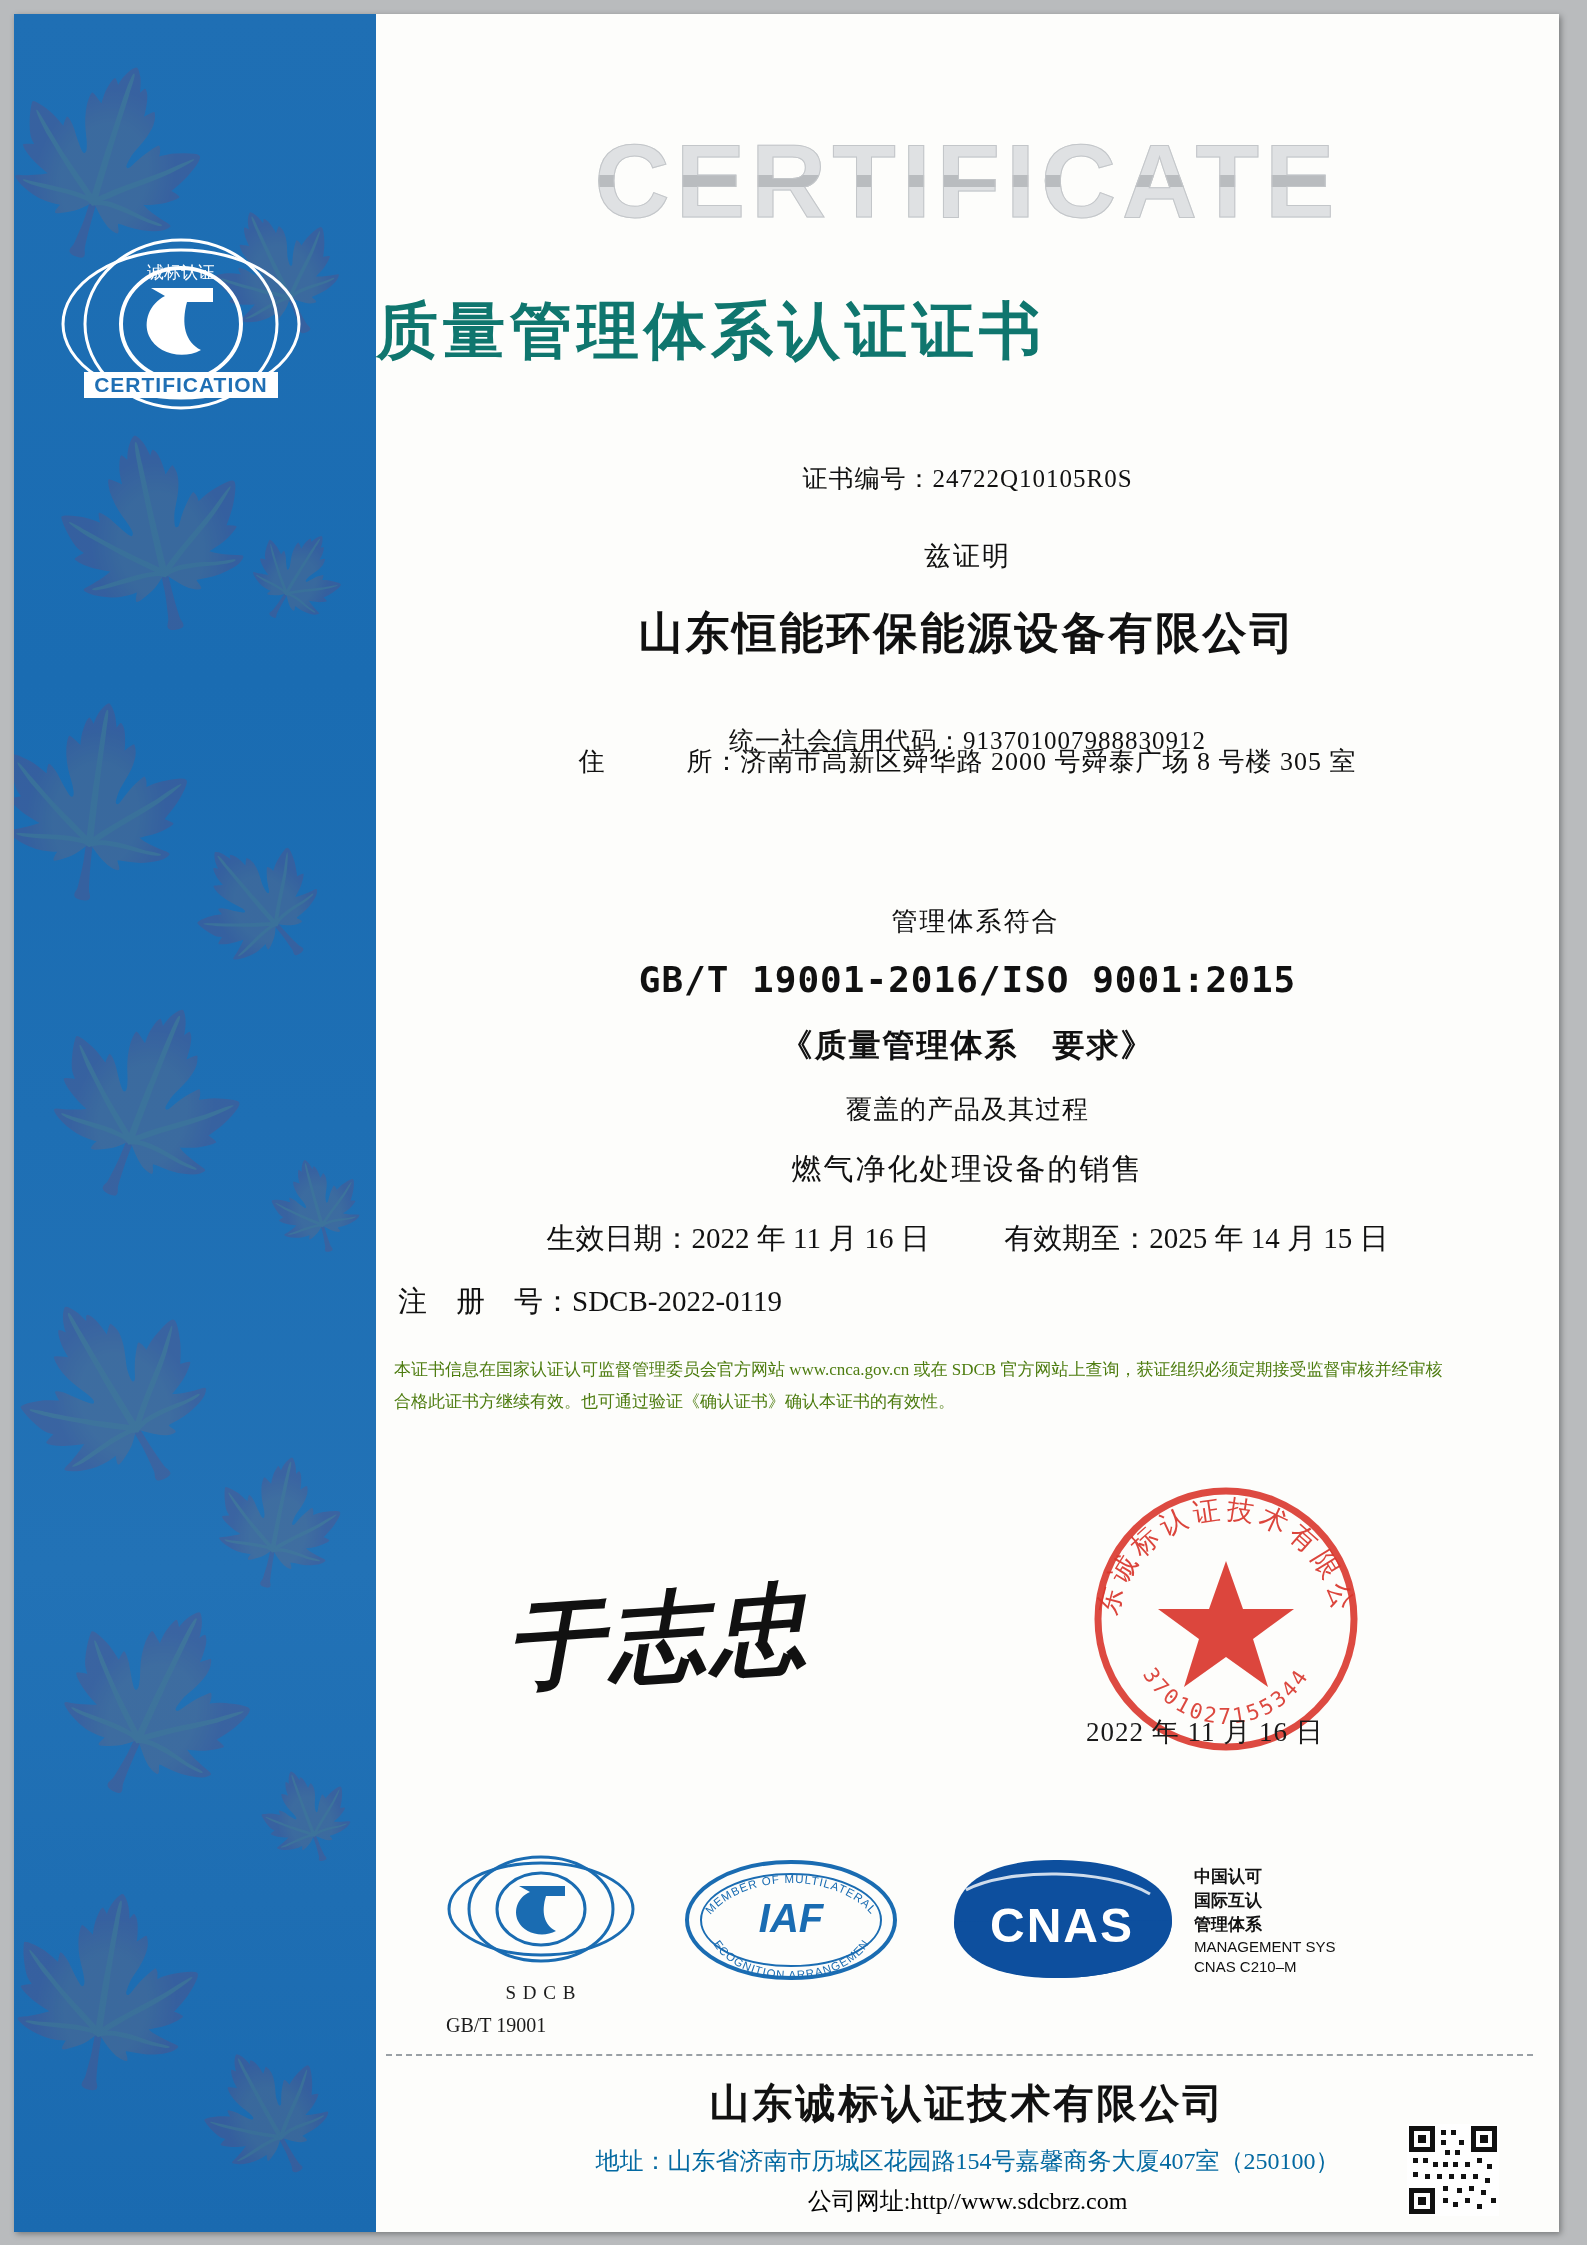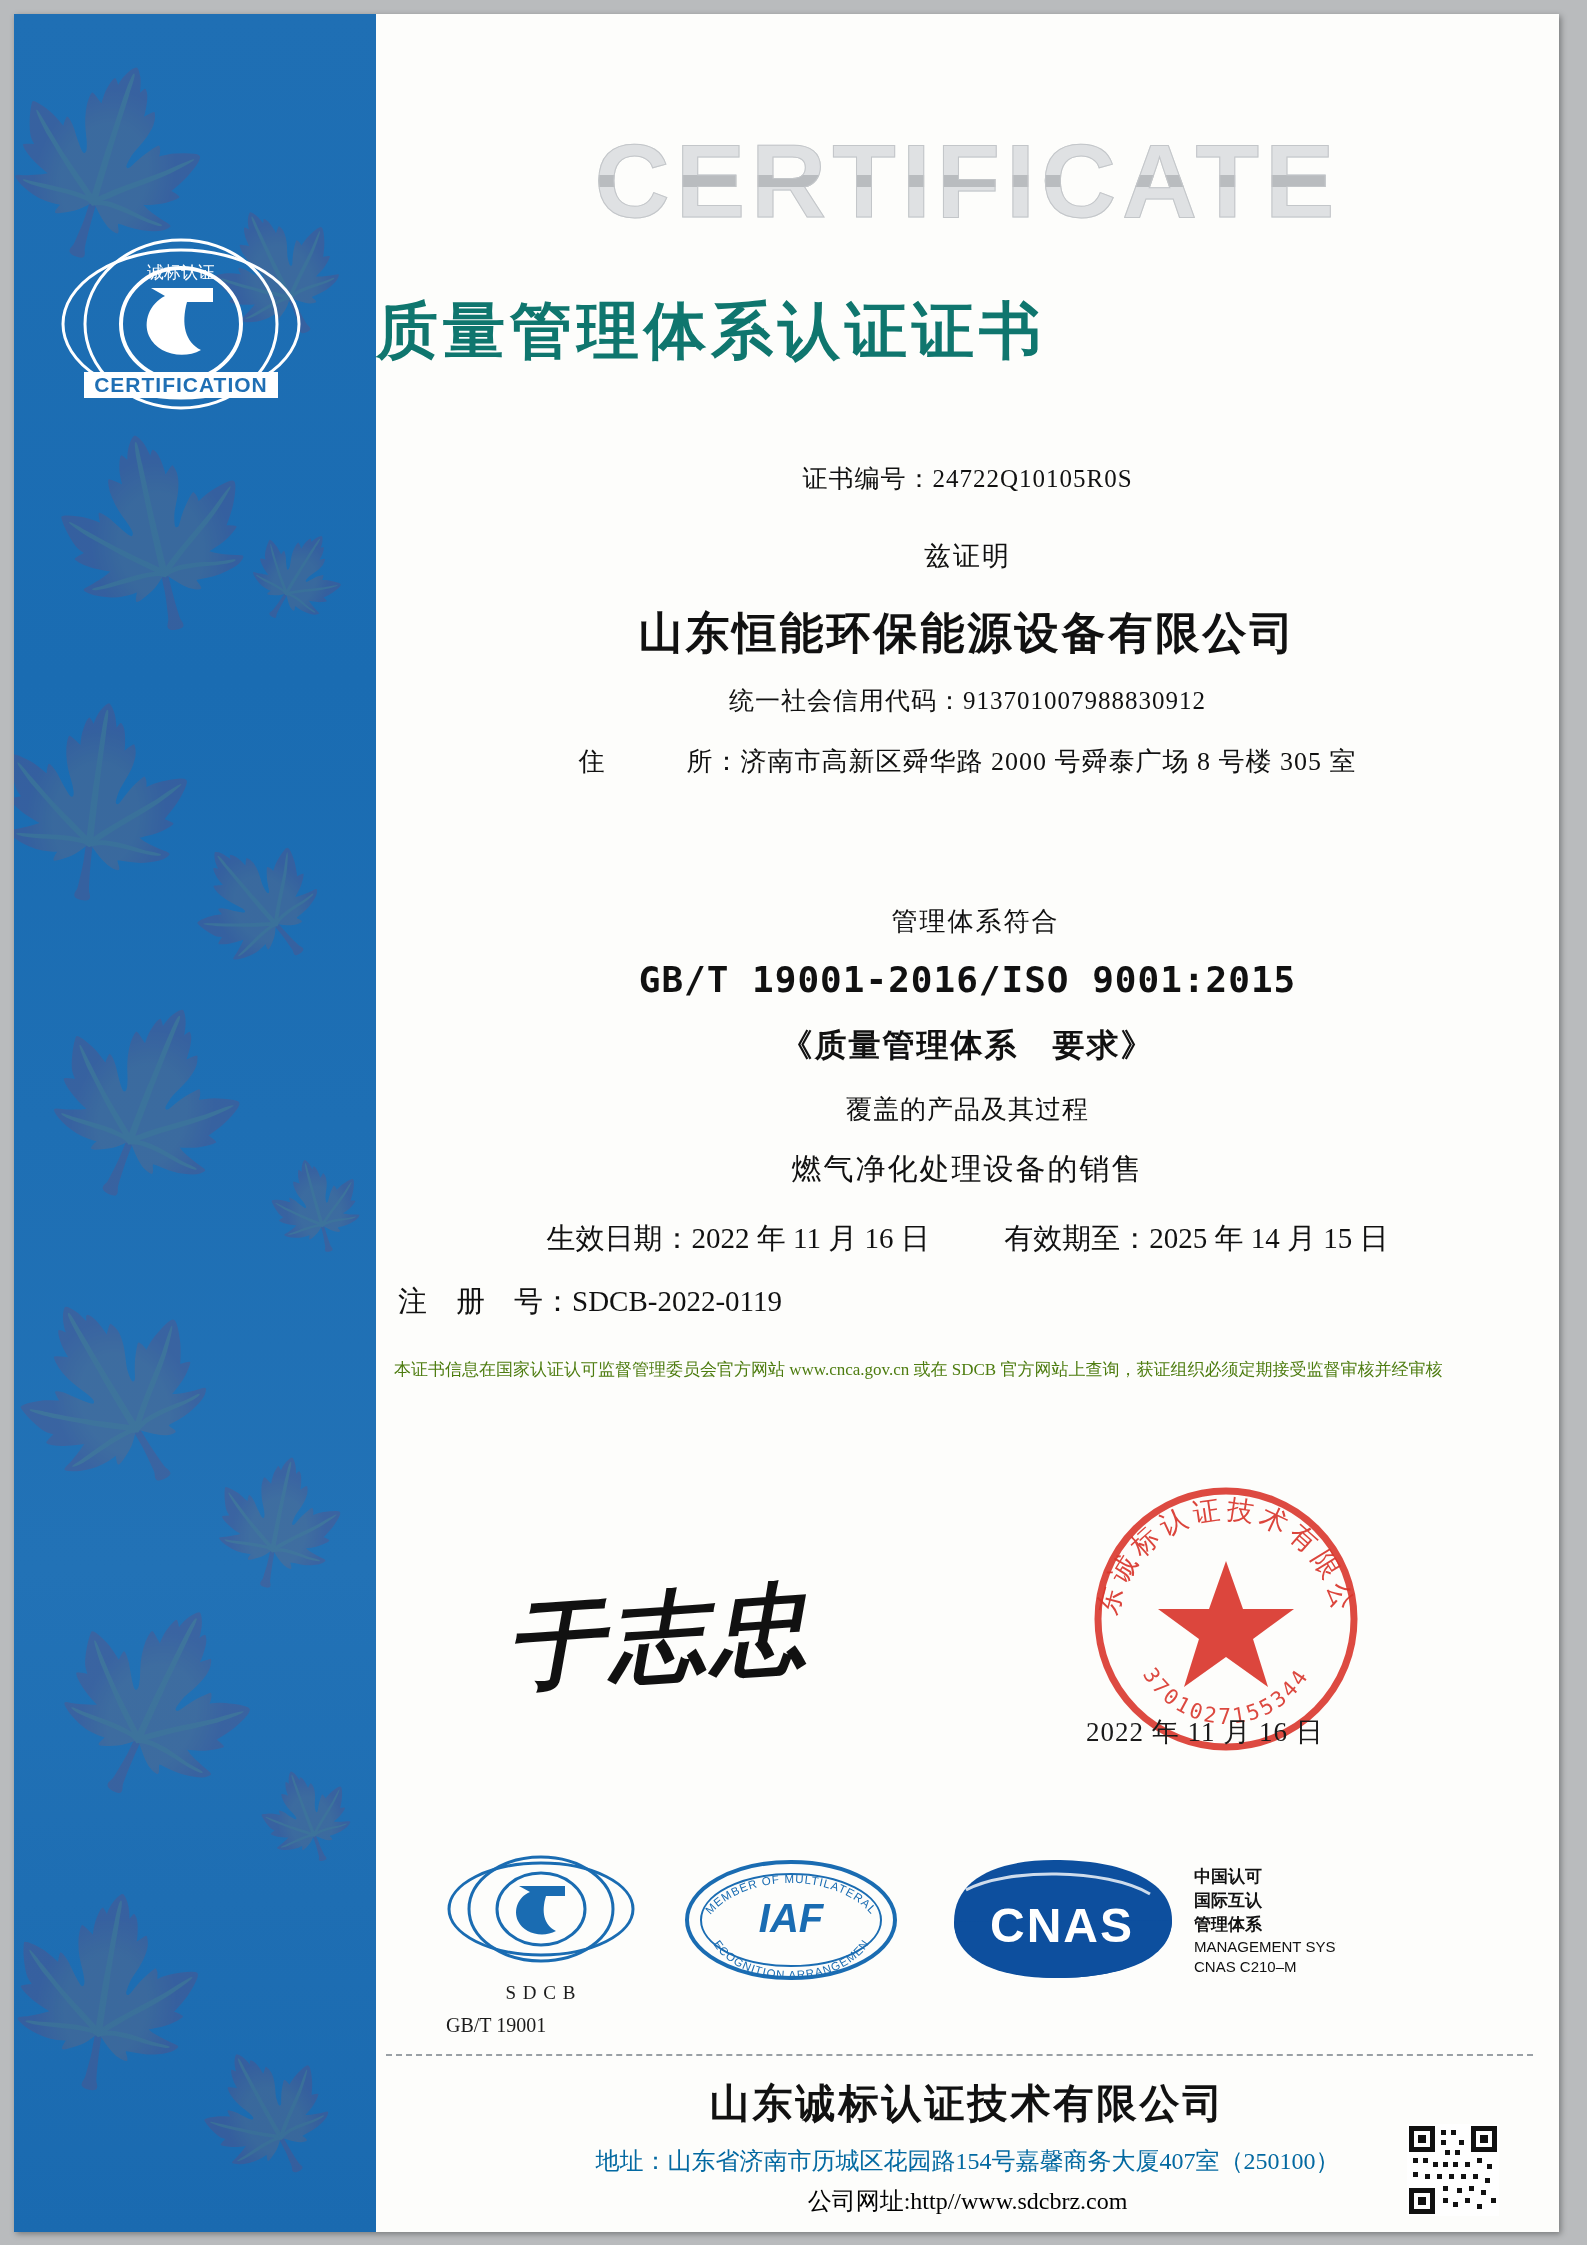--- a/index.html
+++ b/index.html
@@ -98,21 +98,21 @@
   }
   .row {
     position: absolute;
     width: 100%;
     text-align: center;
     color: #111;
   }
   .cert-no     { top: 448px; font-size: 25px; letter-spacing: 1px; }
   .hereby      { top: 524px; font-size: 27px; letter-spacing: 2px; }
   .company     { top: 590px; font-size: 44px; font-weight: bold; letter-spacing: 3px; }
-  .credit-code { top: 670px; font-size: 25px; letter-spacing: 1px; }
+  .credit-code { top: 710px; font-size: 25px; letter-spacing: 1px; }
   .addr1       { top: 730px; font-size: 26px; letter-spacing: 1px; }
   .addr2       { top: 790px; font-size: 26px; letter-spacing: 1px; }
   .conform     { top: 890px; font-size: 26px; letter-spacing: 2px; padding-left: 8px; }
   .standard    { top: 945px; font-size: 36px; font-weight: bold; font-family: "DejaVu Sans Mono","Liberation Mono",monospace; letter-spacing: 1px; }
   .std-name    { top: 1010px; font-size: 32px; font-weight: bold; letter-spacing: 2px; }
   .scope-label { top: 1078px; font-size: 26px; letter-spacing: 1px; }
   .scope       { top: 1135px; font-size: 30px; letter-spacing: 2px; }
   .dates       { top: 1205px; font-size: 29px; }
   .dates span.gap { display: inline-block; width: 60px; }
   .reg-no      { top: 1268px; font-size: 29px; text-align: left; padding-left: 22px; }
@@ -267,20 +267,21 @@
       <div class="row dates">
         <span>生效日期：2022 年 11 月 16 日</span>
         <span class="gap"></span>
         <span>有效期至：2025 年 14 月 15 日</span>
       </div>
 
       <div class="row reg-no">注　册　号：SDCB-2022-0119</div>
 
       <div class="note">
         <div>本证书信息在国家认证认可监督管理委员会官方网站 www.cnca.gov.cn 或在 SDCB 官方网站上查询，获证组织必须定期接受监督审核并经审核</div>
+        <div>合格此证书方继续有效。也可通过验证《确认证书》确认本证书的有效性。</div>
       </div>
 
       <div class="signature">于志忠</div>
 
       <div class="seal">
         <svg viewBox="0 0 300 300" width="300" height="300">
           <defs>
             <path id="sealArcTop" d="M 40 160 A 110 110 0 0 1 260 160" fill="none"></path>
             <path id="sealArcBottom" d="M 60 190 A 95 95 0 0 0 240 190" fill="none"></path>
           </defs>

